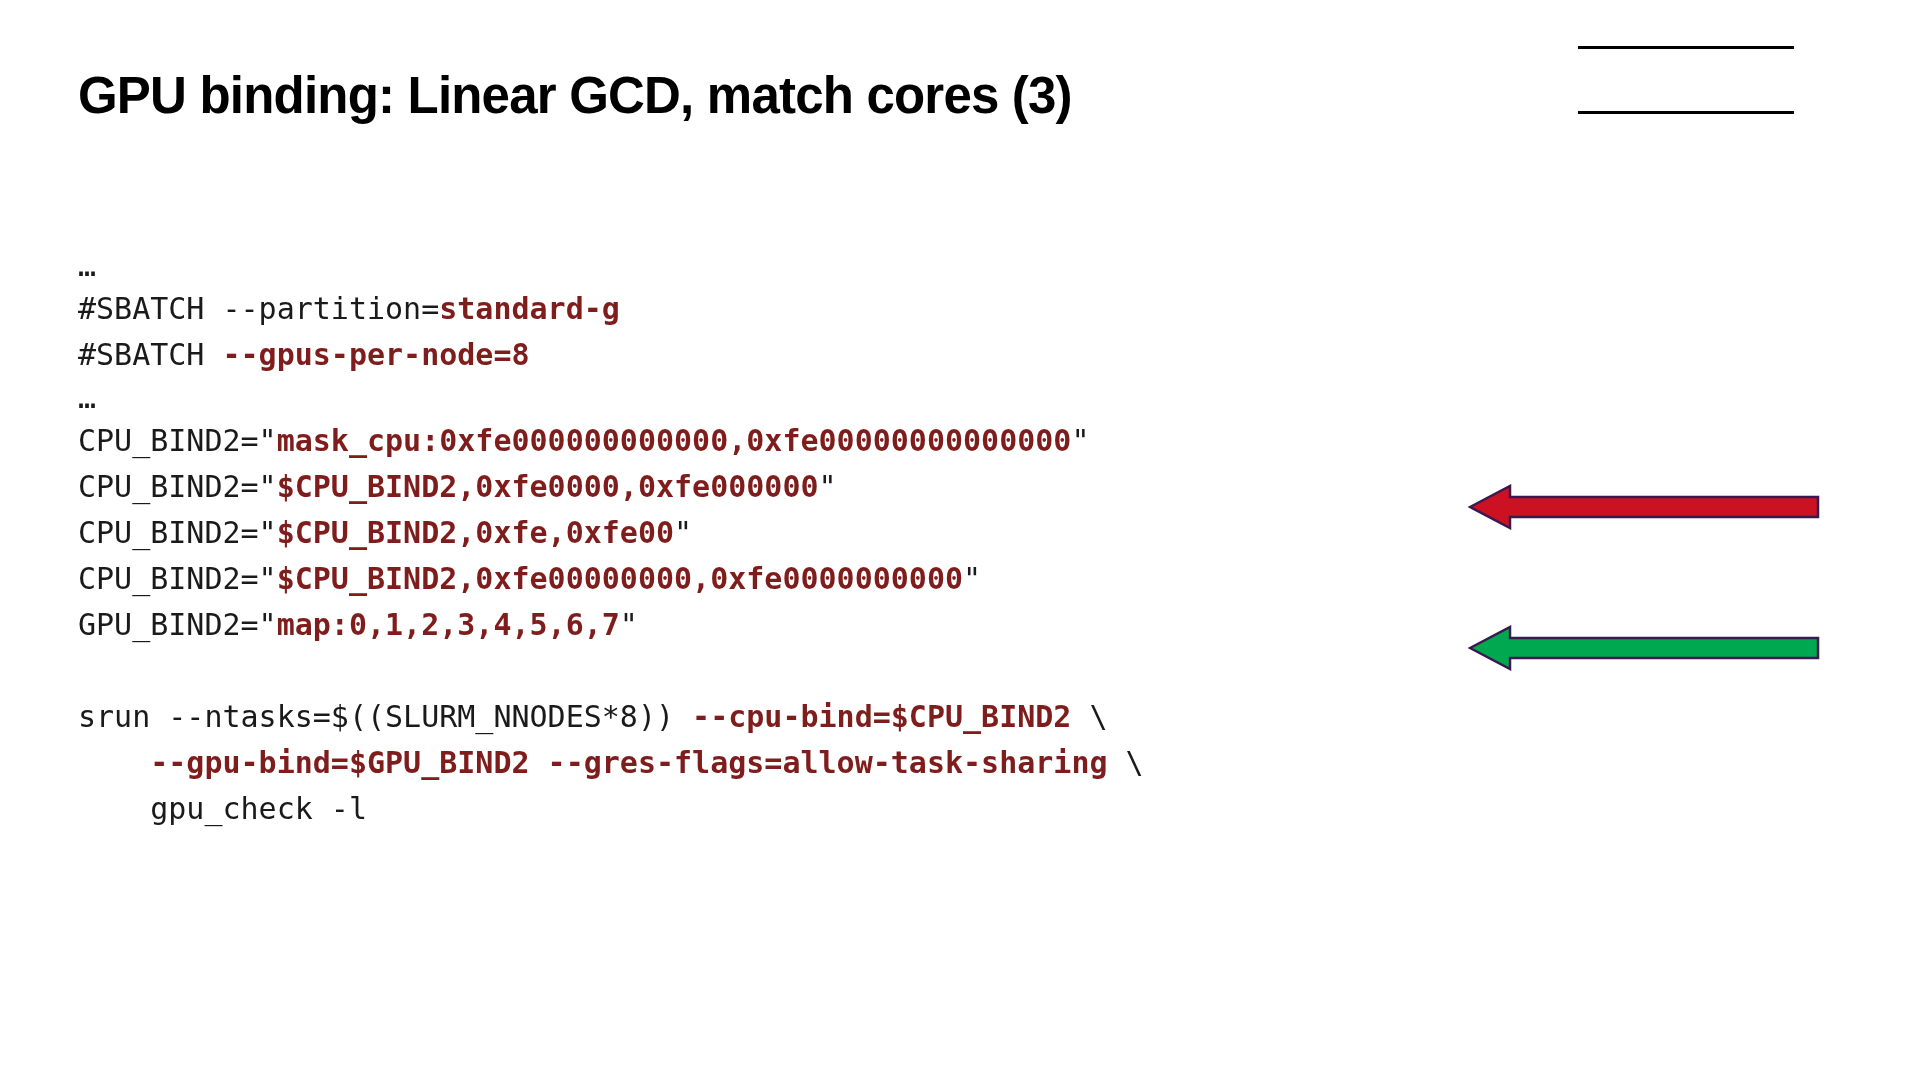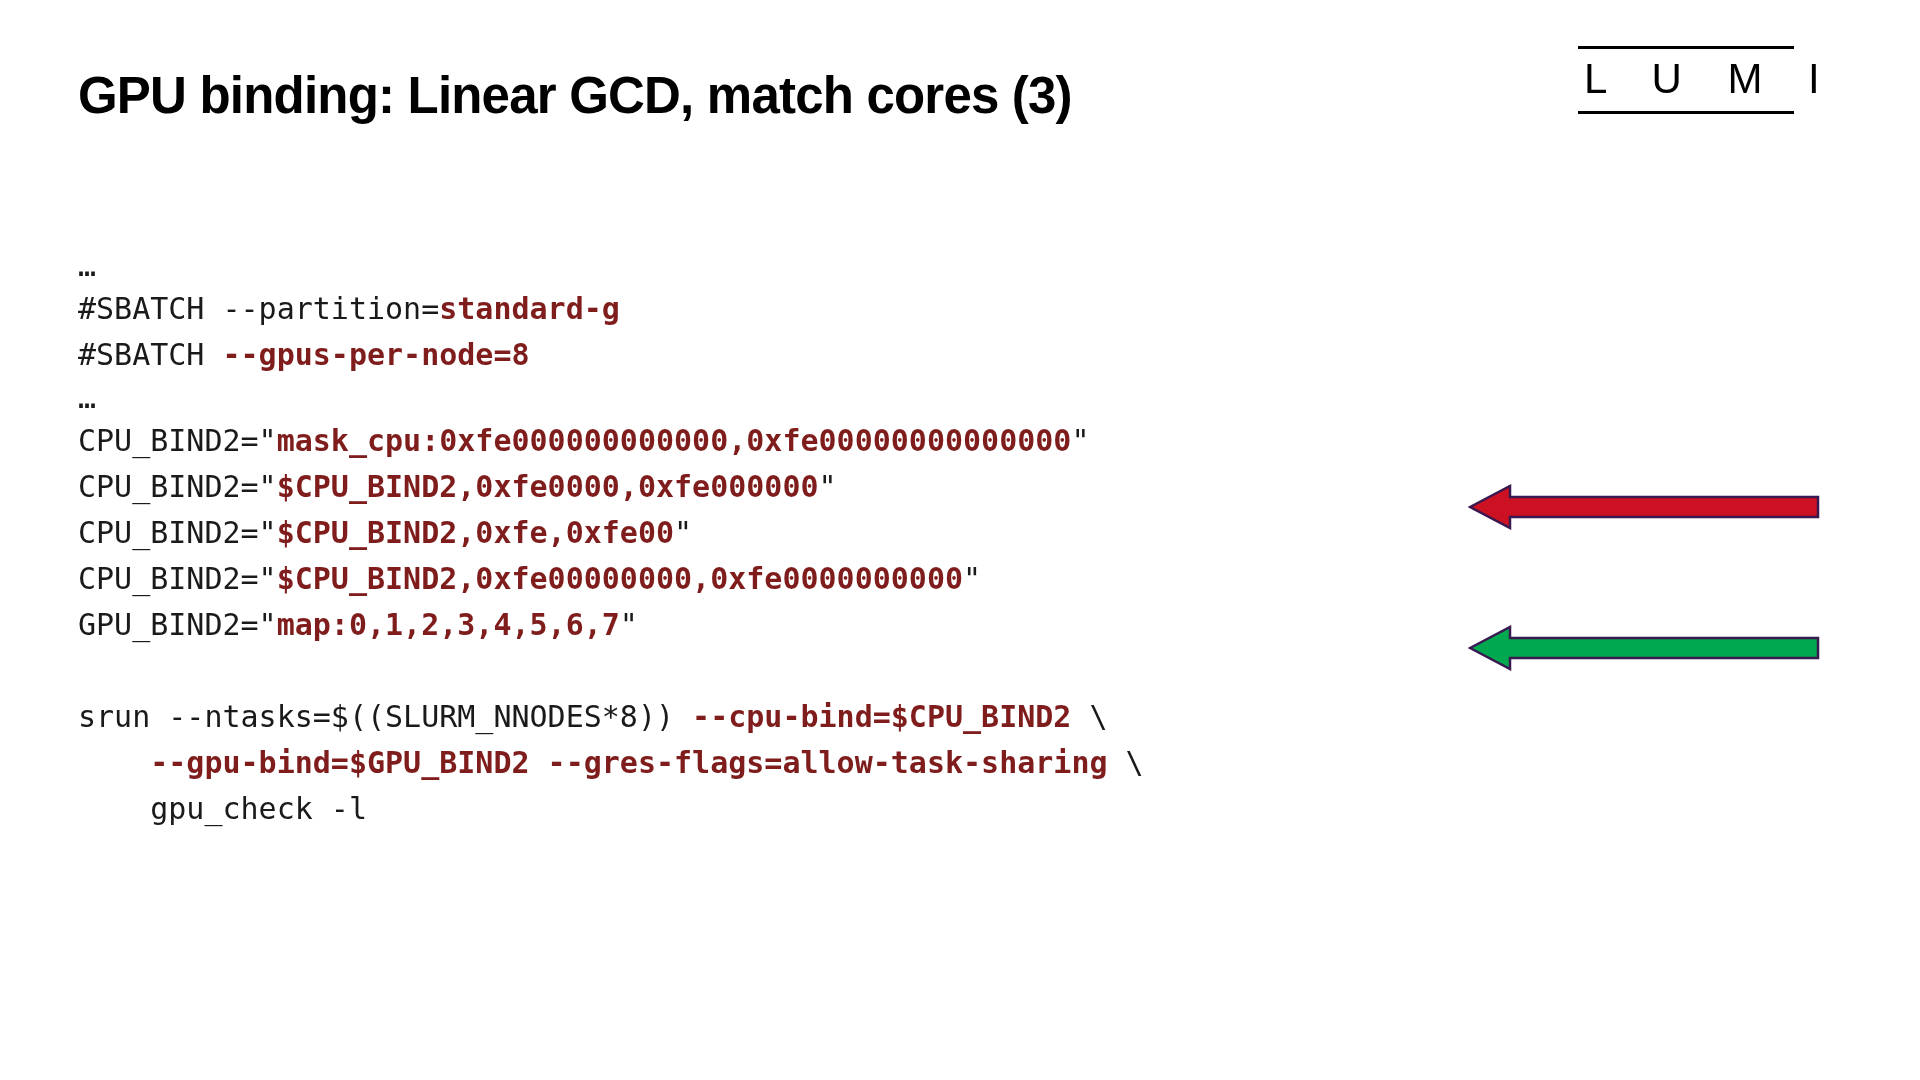--- a/index.html
+++ b/index.html
@@ -95,21 +95,20 @@
   #arrow-red   { left: 1468px; top: 484px; width: 352px; }
   #arrow-green { left: 1468px; top: 625px; width: 352px; }
 </style>
 </head>
 <body>
 
 <div id="slide-title">GPU binding: Linear GCD, match cores (3)</div>
 
 <div id="lumi-logo">
   <div class="rule top"></div>
-  <div class="letters">L U M I</div>
   <div class="rule bottom"></div>
 </div>
 
 <div id="code-block"><div class="line ellipsis"><span class="tok-plain">…</span></div><div class="line"><span class="tok-plain">#SBATCH --partition=</span><span class="tok-val">standard-g</span></div><div class="line"><span class="tok-plain">#SBATCH </span><span class="tok-val">--gpus-per-node=8</span></div><div class="line ellipsis"><span class="tok-plain">…</span></div><div class="line"><span class="tok-plain">CPU_BIND2="</span><span class="tok-val">mask_cpu:0xfe000000000000,0xfe00000000000000</span><span class="tok-plain">"</span></div><div class="line"><span class="tok-plain">CPU_BIND2="</span><span class="tok-val">$CPU_BIND2,0xfe0000,0xfe000000</span><span class="tok-plain">"</span></div><div class="line"><span class="tok-plain">CPU_BIND2="</span><span class="tok-val">$CPU_BIND2,0xfe,0xfe00</span><span class="tok-plain">"</span></div><div class="line"><span class="tok-plain">CPU_BIND2="</span><span class="tok-val">$CPU_BIND2,0xfe00000000,0xfe0000000000</span><span class="tok-plain">"</span></div><div class="line"><span class="tok-plain">GPU_BIND2="</span><span class="tok-val">map:0,1,2,3,4,5,6,7</span><span class="tok-plain">"</span></div><div class="line blank">&nbsp;</div><div class="line"><span class="tok-plain">srun --ntasks=$((SLURM_NNODES*8)) </span><span class="tok-val">--cpu-bind=$CPU_BIND2</span><span class="tok-plain"> \</span></div><div class="line"><span class="tok-plain">    </span><span class="tok-val">--gpu-bind=$GPU_BIND2 --gres-flags=allow-task-sharing</span><span class="tok-plain"> \</span></div><div class="line"><span class="tok-plain">    gpu_check -l</span></div></div>
 
 <div class="arrow" id="arrow-red">
   <svg width="352" height="46" viewBox="0 0 352 46" xmlns="http://www.w3.org/2000/svg">
     <polygon points="2,23 42,2 42,13 350,13 350,33 42,33 42,44" fill="#cc1122" stroke="#3a1850" stroke-width="2.5" stroke-linejoin="miter"></polygon>
   </svg>
 </div>

